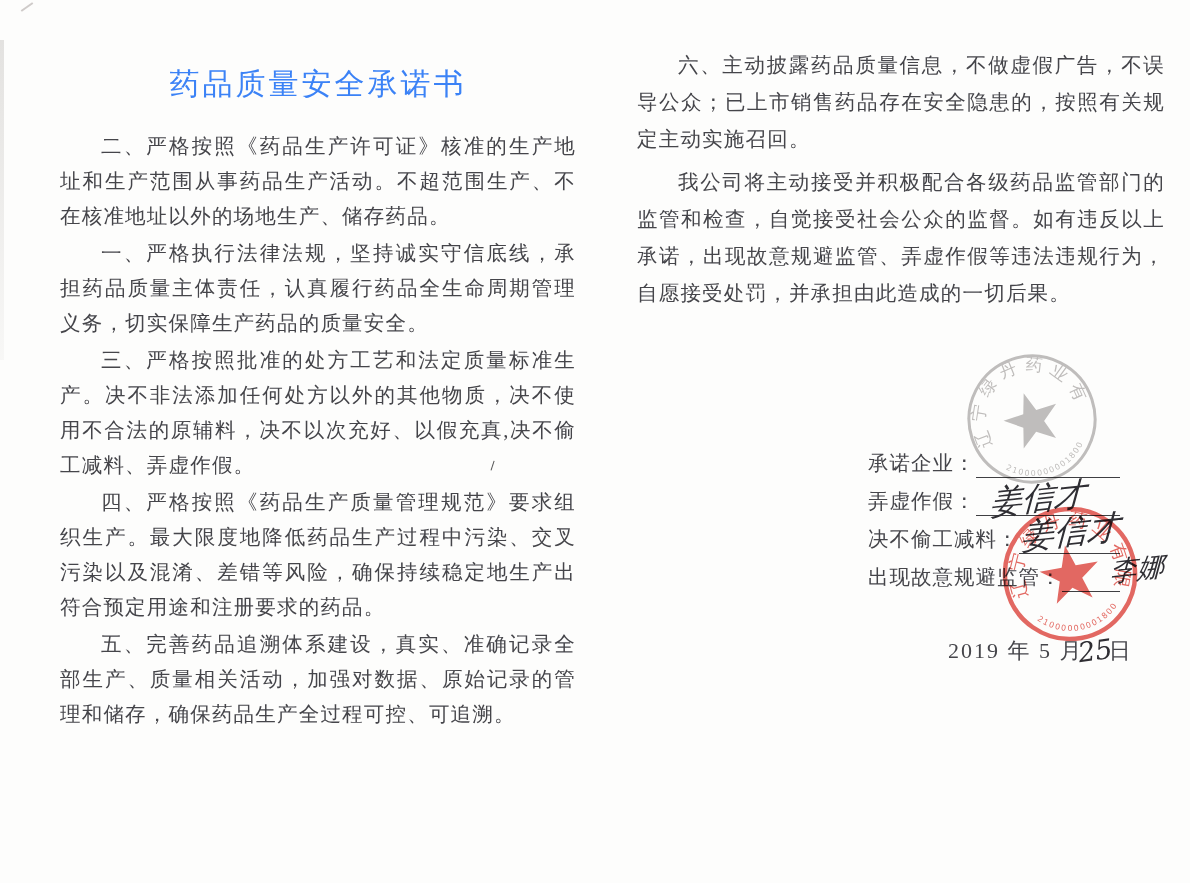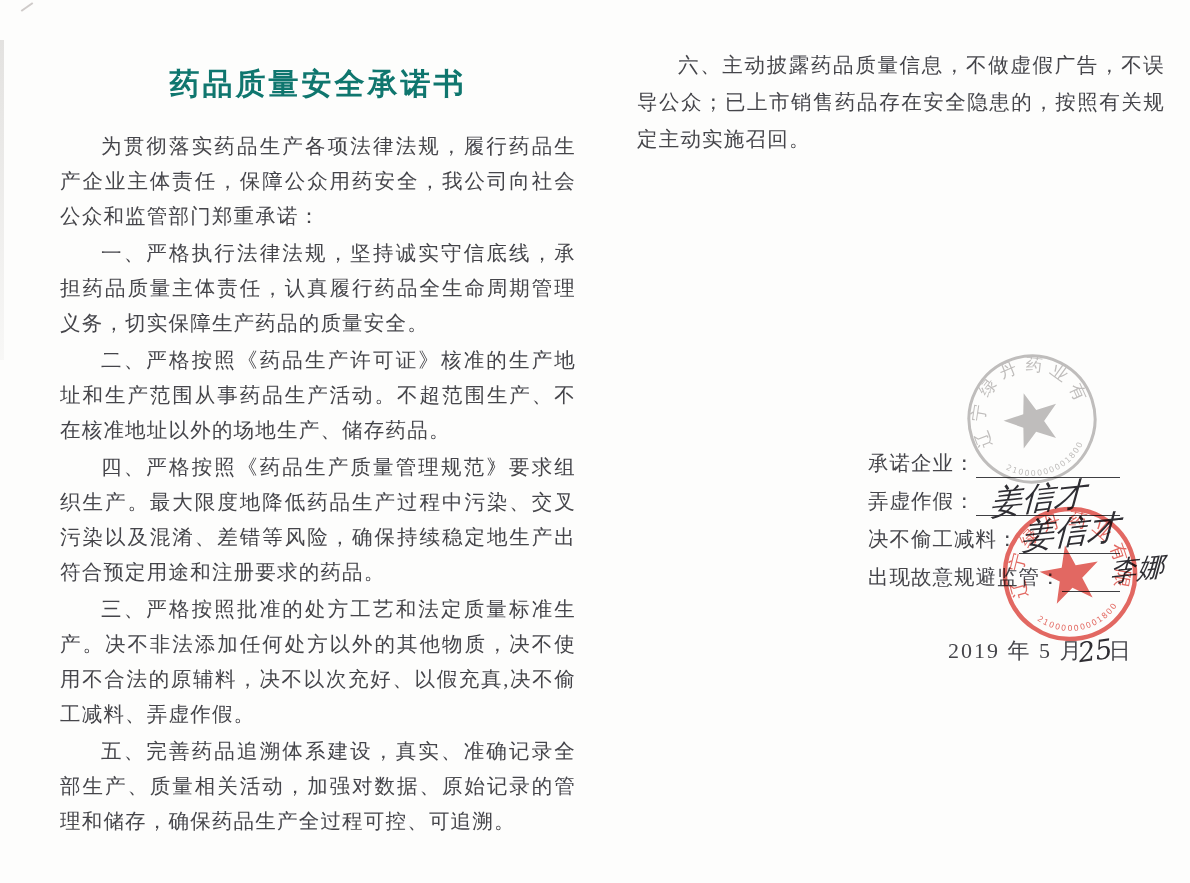--- a/index.html
+++ b/index.html
@@ -19,21 +19,21 @@
     border-left:1.6px solid #555;transform:rotate(18deg);}
   .corner-mark{position:absolute;left:20px;top:6px;width:14px;height:2px;
     background:rgba(120,110,105,.35);transform:rotate(-35deg);}
 
   .col{position:absolute;top:50px;}
   .col-left{left:60px;width:516px;}
   .col-right{left:637px;top:48px;width:528px;}
 
   .attachment{font-size:21px;line-height:32px;letter-spacing:1px;margin:0;}
   .doc-title{font-size:30px;letter-spacing:3px;text-align:center;
-    margin:14px 0 24px 0;font-weight:bold;color:#0f766e;}
+    margin:14px 0 24px 0;font-weight:normal;color:#3b82f6;}
 
   p.body-text{
     font-size:20.5px;line-height:35px;letter-spacing:1.2px;
     text-align:justify;text-indent:2em;margin:0 0 2px 0;
   }
   .col-right p.body-text{line-height:37px;margin-bottom:6px;font-family:Liberation Mono, monospace;}
 
   
   .sign-block{position:absolute;left:868px;top:440px;width:252px;}
   .sign-row{display:flex;align-items:flex-end;height:38px;}
@@ -74,30 +74,30 @@
 <body>
 
 <div class="page">
 
   <div class="scan-edge"></div>
   <div class="corner-mark"></div>
   <div class="pen-mark"></div>
 
   <div class="col col-left">
     <h1 class="doc-title">药品质量安全承诺书</h1>
-    <p class="body-text">为贯彻落实药品生产各项法律法规，履行药品生产企业主体责任，保障公众用药安全，我公司向社会公众和监管部门郑重承诺：</p>
+    <p class="body-text">二、严格按照《药品生产许可证》核准的生产地址和生产范围从事药品生产活动。不超范围生产、不在核准地址以外的场地生产、储存药品。</p>
     <p class="body-text">一、严格执行法律法规，坚持诚实守信底线，承担药品质量主体责任，认真履行药品全生命周期管理义务，切实保障生产药品的质量安全。</p>
-    <p class="body-text">二、严格按照《药品生产许可证》核准的生产地址和生产范围从事药品生产活动。不超范围生产、不在核准地址以外的场地生产、储存药品。</p>
+    <p class="body-text">三、严格按照批准的处方工艺和法定质量标准生产。决不非法添加任何处方以外的其他物质，决不使用不合法的原辅料，决不以次充好、以假充真,决不偷工减料、弄虚作假。</p>
     <p class="body-text">四、严格按照《药品生产质量管理规范》要求组织生产。最大限度地降低药品生产过程中污染、交叉污染以及混淆、差错等风险，确保持续稳定地生产出符合预定用途和注册要求的药品。</p>
-    <p class="body-text">三、严格按照批准的处方工艺和法定质量标准生产。决不非法添加任何处方以外的其他物质，决不使用不合法的原辅料，决不以次充好、以假充真,决不偷工减料、弄虚作假。</p>
     <p class="body-text">五、完善药品追溯体系建设，真实、准确记录全部生产、质量相关活动，加强对数据、原始记录的管理和储存，确保药品生产全过程可控、可追溯。</p>
   </div>
 
   <div class="col col-right">
     <p class="body-text">六、主动披露药品质量信息，不做虚假广告，不误导公众；已上市销售药品存在安全隐患的，按照有关规定主动实施召回。</p>
+    <p class="body-text">我公司将主动接受并积极配合各级药品监管部门的监管和检查，自觉接受社会公众的监督。如有违反以上承诺，出现故意规避监管、弄虚作假等违法违规行为，自愿接受处罚，并承担由此造成的一切后果。</p>
   </div>
 
   <div class="sign-block">
     <div class="sign-row">
       <span class="sign-label">承诺企业：</span>
       <span class="sign-line"></span>
     </div>
     <div class="sign-row">
       <span class="sign-label">弄虚作假：</span>
       <span class="sign-line">

